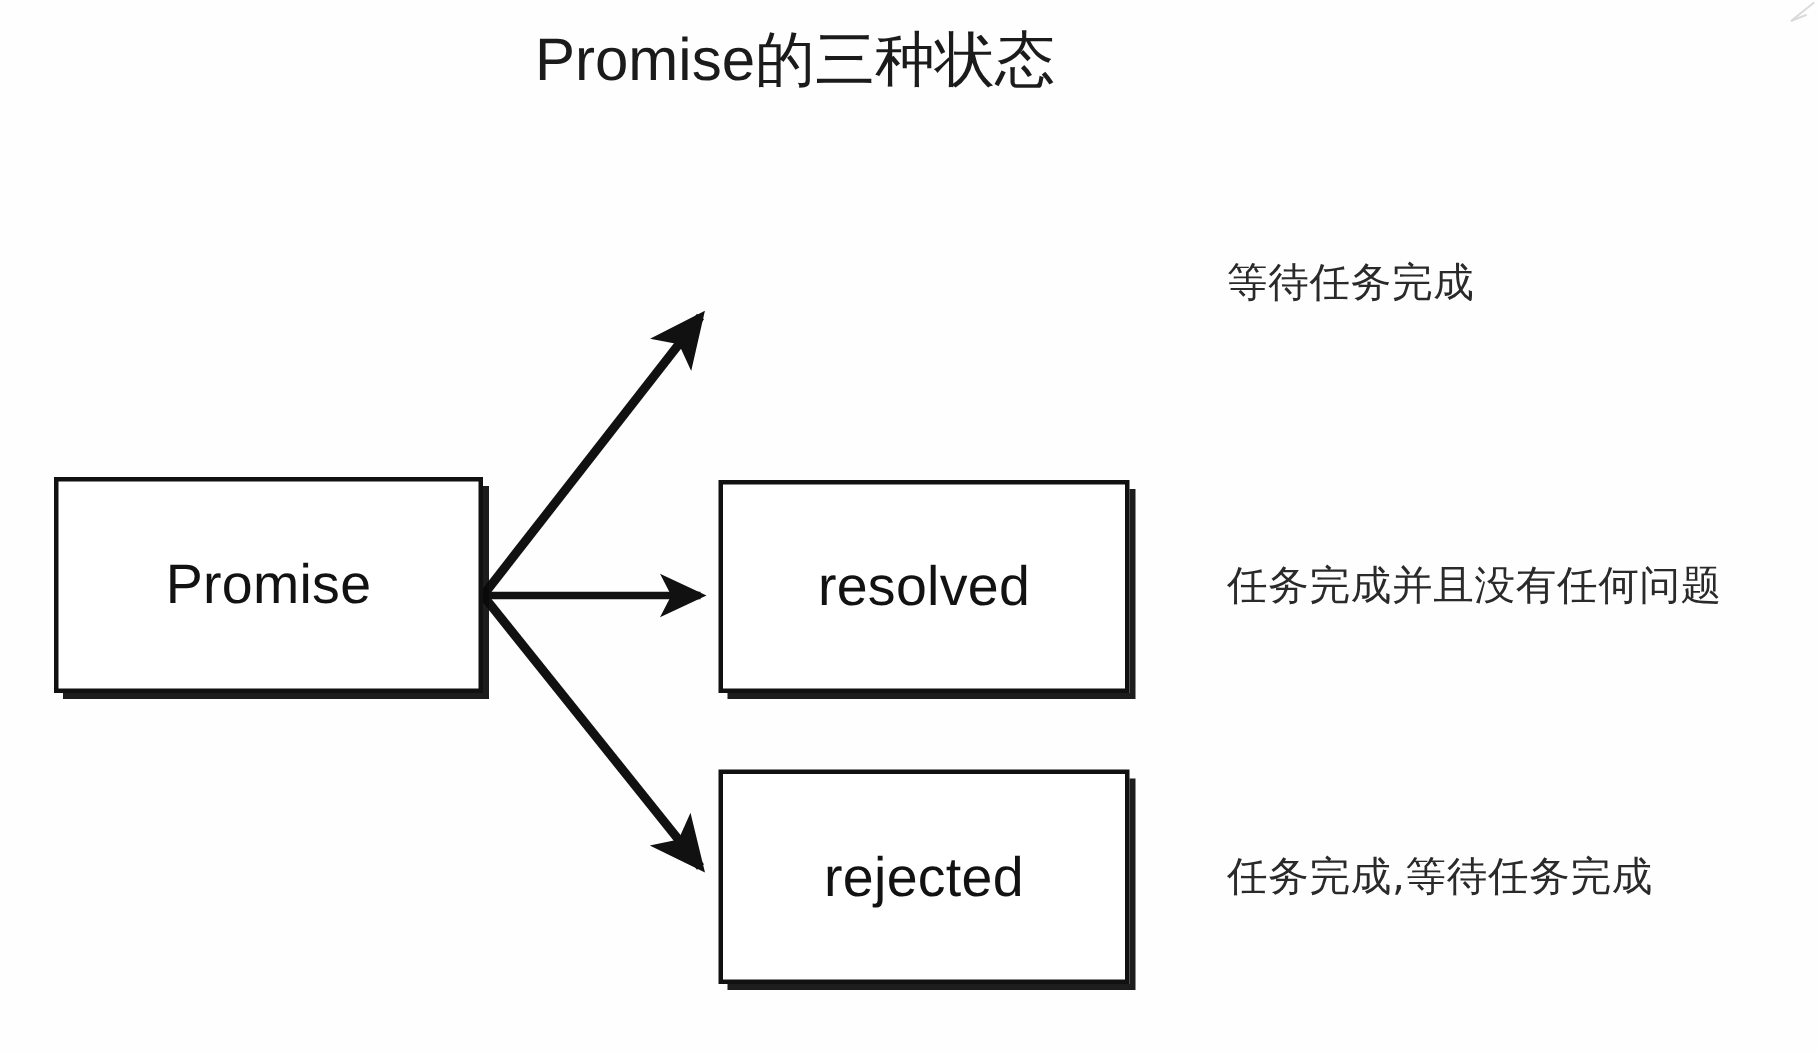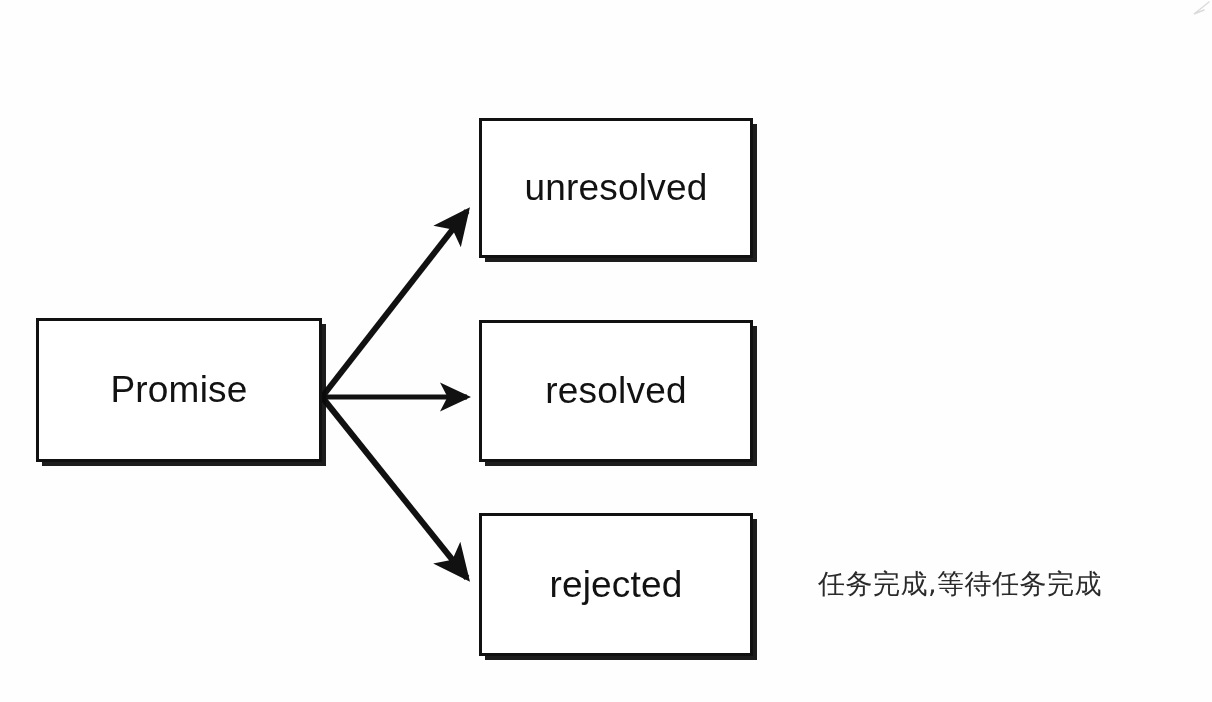--- a/index.html
+++ b/index.html
@@ -88,52 +88,52 @@
     width: 26px;
     height: 26px;
     opacity: 0.30;
   }
 </style>
 </head>
 <body>
 
 <div id="canvas">
 
+  <div id="diagram-title">Promise的三种状态</div>
 
   <svg id="arrows-layer" viewBox="0 0 1212 702" xmlns="http://www.w3.org/2000/svg">
     <defs>
       <marker id="arrowhead" markerWidth="7" markerHeight="7" refX="5.4" refY="3.2" orient="auto" markerUnits="strokeWidth">
         <path d="M0,0.3 L6.2,3.2 L0,6.1 L1.5,3.2 Z" fill="#111111"></path>
       </marker>
     </defs>
 
     <line x1="322" y1="397" x2="467" y2="211" stroke="#111111" stroke-width="6" marker-end="url(#arrowhead)"></line>
 
     <line x1="322" y1="397" x2="467" y2="397" stroke="#111111" stroke-width="5" marker-end="url(#arrowhead)"></line>
 
     <line x1="322" y1="397" x2="467" y2="578" stroke="#111111" stroke-width="6" marker-end="url(#arrowhead)"></line>
   </svg>
 
   <div class="node-box" id="box-promise">
     <span class="node-label">Promise</span>
   </div>
 
-  <div class="node-box" id="box-unresolved">
-    <span class="node-label">unresolved</span>
-  </div>
 
   <div class="node-box" id="box-resolved">
     <span class="node-label">resolved</span>
   </div>
 
   <div class="node-box" id="box-rejected">
     <span class="node-label">rejected</span>
   </div>
 
+  <div class="annotation" id="annotation-unresolved">等待任务完成</div>
 
+  <div class="annotation" id="annotation-resolved">任务完成并且没有任何问题</div>
 
   <div class="annotation" id="annotation-rejected">任务完成,等待任务完成</div>
 
   <svg id="corner-artifact" viewBox="0 0 26 26" xmlns="http://www.w3.org/2000/svg">
     <path d="M25,1 L10,13 L20,9" stroke="#8a8a8a" stroke-width="1.4" fill="none" stroke-linecap="round"></path>
   </svg>
 
 </div>
 
 </body></html>

